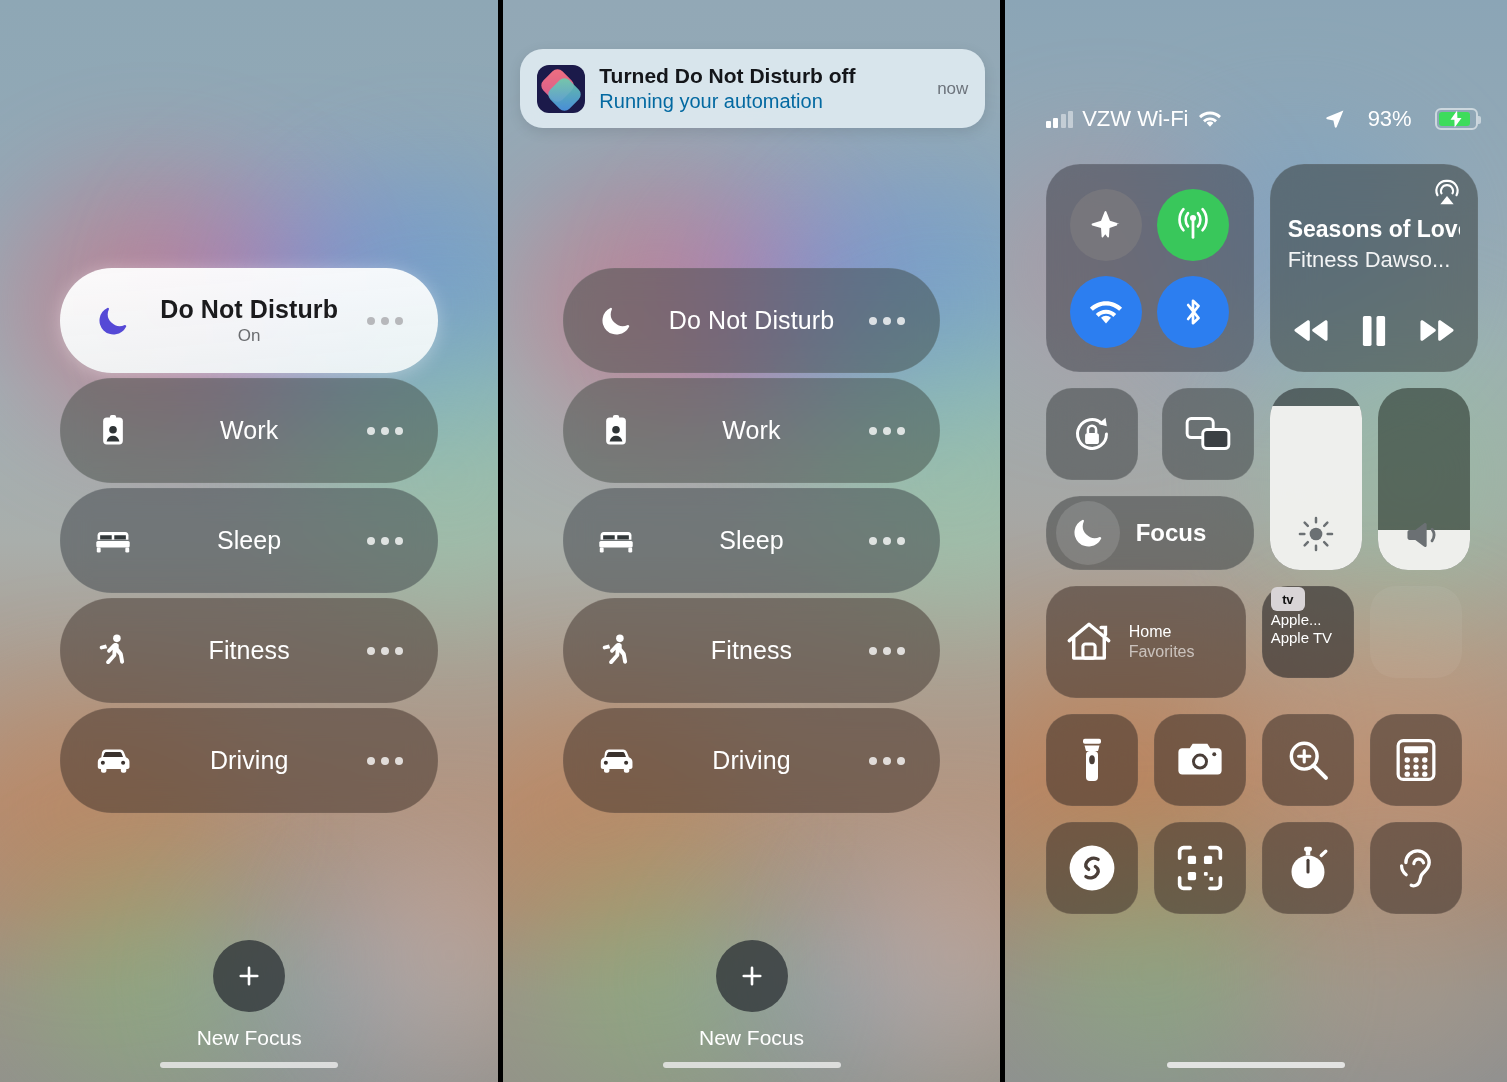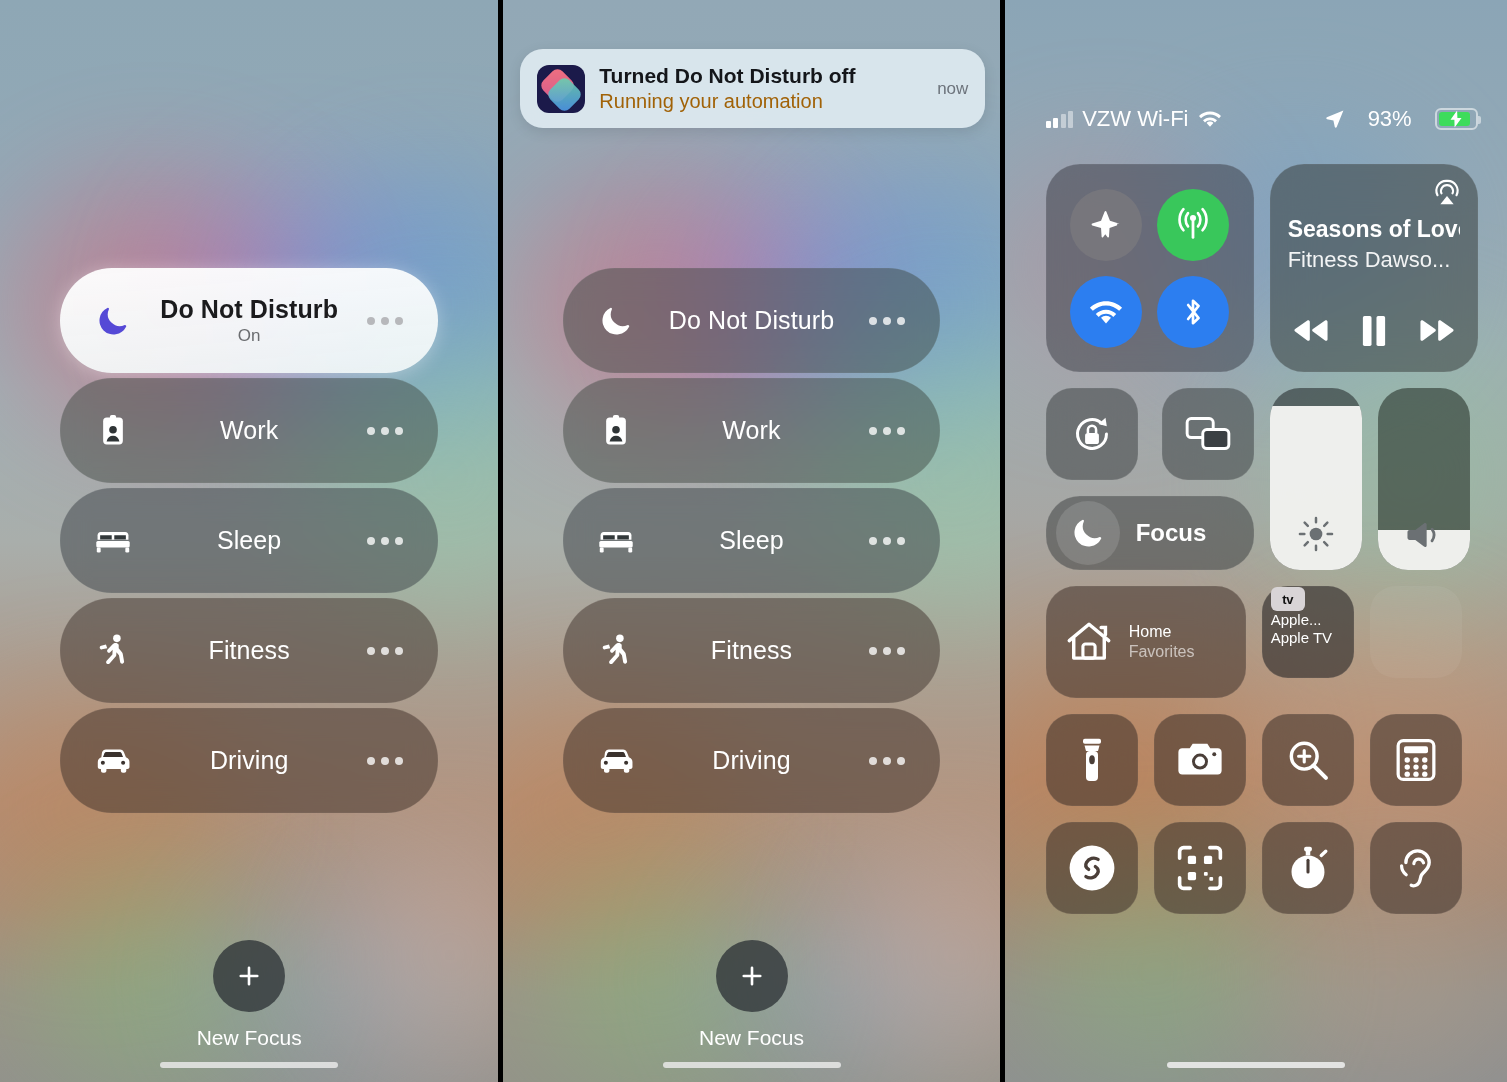--- a/index.html
+++ b/index.html
@@ -92,21 +92,21 @@
     width:48px; height:48px; border-radius:12px;
     background:#1b1a4a; position:relative; flex:0 0 48px; overflow:hidden;
   }
   .banner .app-icon .d1, .banner .app-icon .d2 {
     position:absolute; width:27px; height:27px; border-radius:7px;
   }
   .banner .app-icon .d1 { background:linear-gradient(135deg,#f0707f,#d45a8e); left:7px; top:7px; transform:rotate(45deg); }
   .banner .app-icon .d2 { background:linear-gradient(135deg,#6fd2a8,#4a93e8); left:14px; top:16px; transform:rotate(45deg); opacity:0.92; }
   .banner .txt { flex:1; margin-left:14px; min-width:0; }
   .banner .b-title { font-size:21px; font-weight:700; color:#14161a; line-height:1.25; }
-  .banner .b-sub { font-size:20px; color:#a16207; line-height:1.25; margin-top:1px; }
+  .banner .b-sub { font-size:20px; color:#0369a1; line-height:1.25; margin-top:1px; }
   .banner .b-time { font-size:17px; color:#6d747c; margin-left:10px; align-self:center; }
 
   .statusbar {
     position:absolute; top:104px; left:41px; width:432px; height:30px;
     display:flex; align-items:center; color:#fff; font-size:22px; font-weight:500;
   }
   .statusbar .left { display:flex; align-items:center; gap:9px; }
   .statusbar .right { margin-left:auto; display:flex; align-items:center; gap:23px; }
   .sig { display:flex; align-items:flex-end; gap:2.5px; height:17px; }
   .sig i { width:5px; border-radius:1px; background:rgba(255,255,255,0.45); display:block; }

